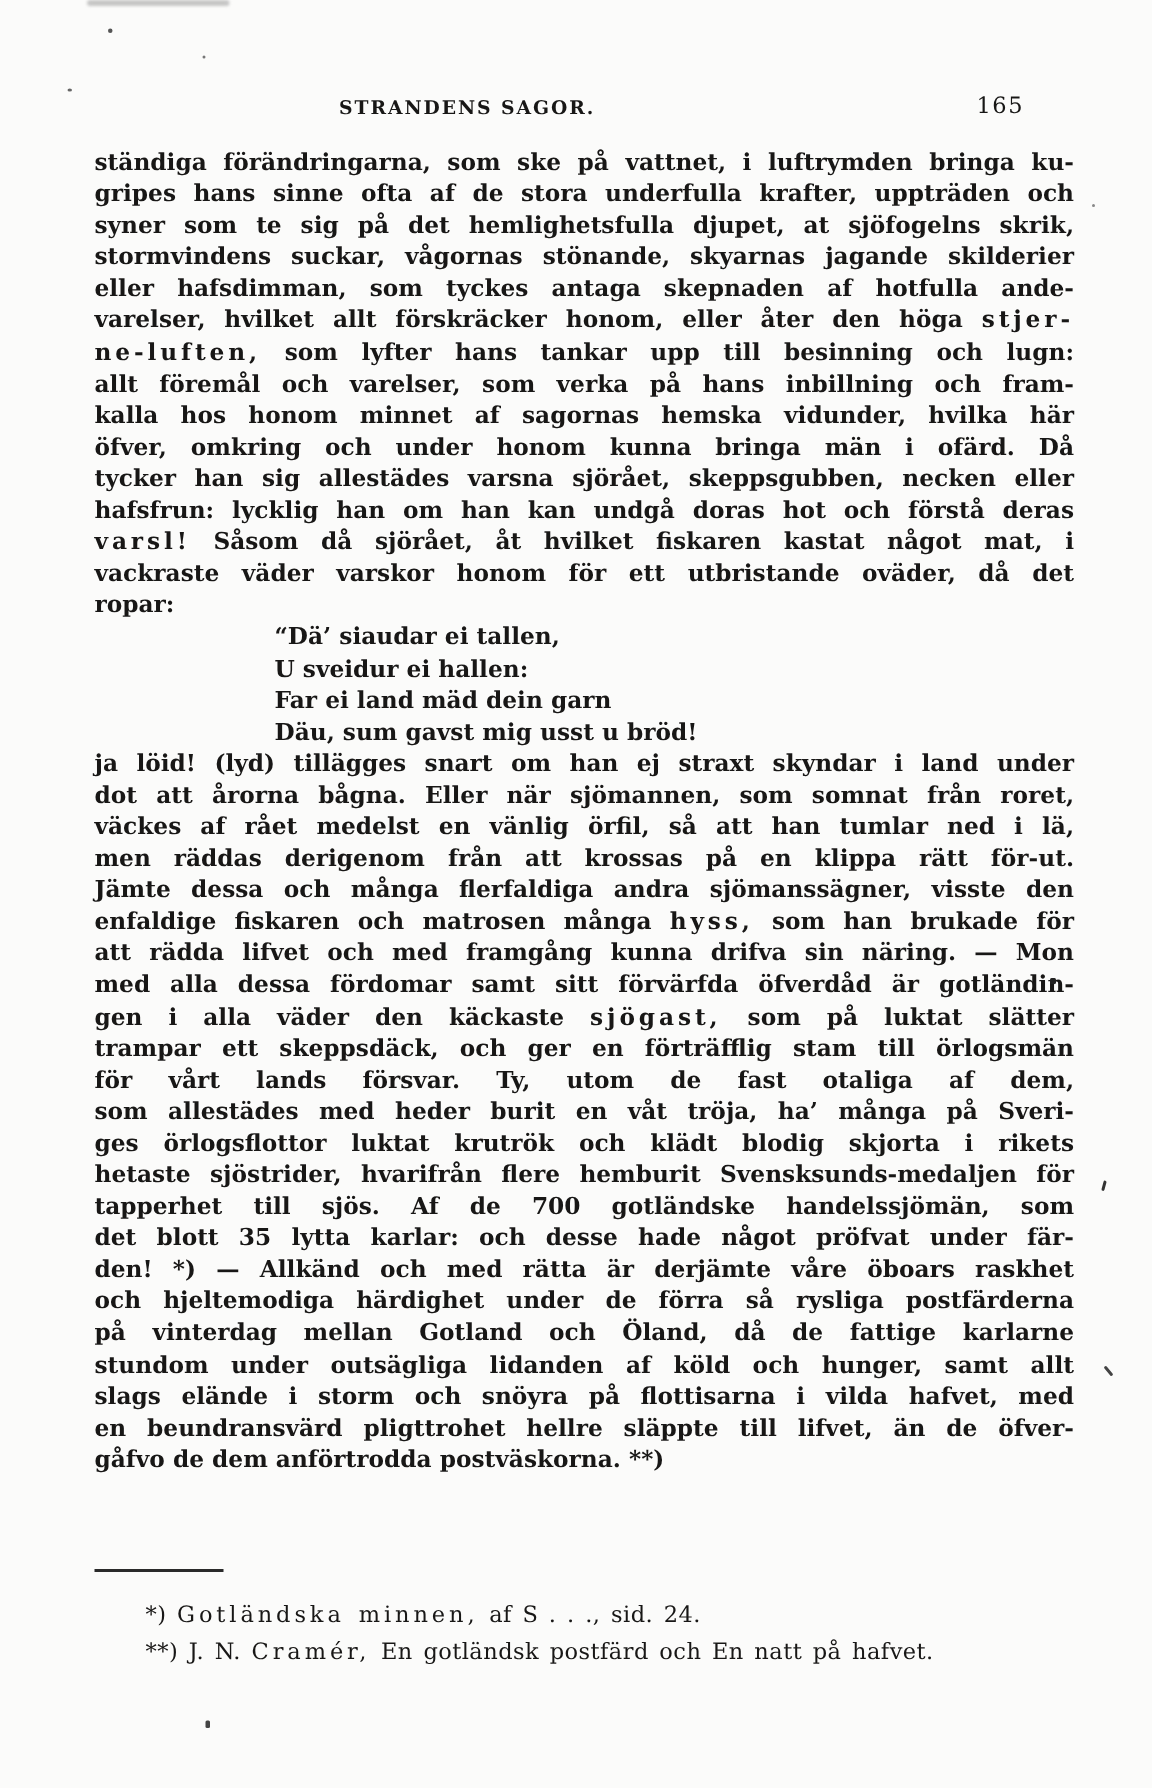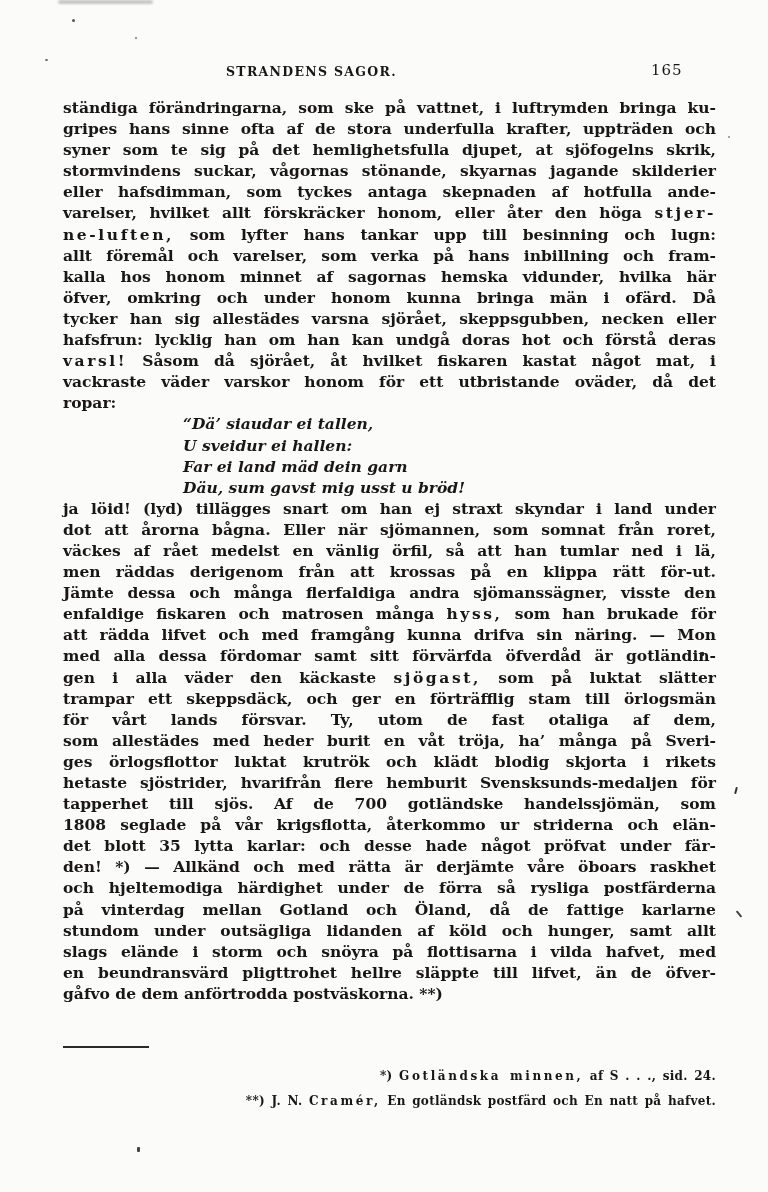--- a/index.html
+++ b/index.html
@@ -23,33 +23,33 @@
     font-size: 15px; font-weight: normal; letter-spacing: 1px;
   }
 
   .text-block {
     position: absolute; left: 63px; top: 97px; width: 653px;
     font-size: 15.5px; font-weight: bold; line-height: 21.1px;
   }
   .line { white-space: normal; }
   .j { text-align: justify; text-align-last: justify; }
   .l { text-align: left; }
-  .v { text-align: left; margin-left: 120px; font-style: italic; }
+  .v { text-align: left; margin-left: 120px; }
   .sperr { letter-spacing: 2.6px; }
 
   .footnote-block {
     position: absolute; left: 63px; top: 1046px; width: 653px;
   }
   .fn-rule {
     width: 86px; height: 2px; background: #2a2a2a; margin-bottom: 16px;
   }
   .f {
-    font-size: 12px; font-weight: bold; line-height: 25px;
+    font-size: 15px; font-weight: normal; line-height: 25px;
     padding-left: 34px; letter-spacing: 0.3px; word-spacing: 2px;
-    text-align: right;
+    text-align: left;
   }
   .f .sperr { letter-spacing: 2.6px; }
 
   .speck { position: absolute; background: #555; border-radius: 50%; }
   .smudge {
     position: absolute; background: #9a9a9a; opacity: 0.55;
     filter: blur(1px); border-radius: 2px;
   }
 </style>
 </head>
@@ -89,21 +89,20 @@
       <div class="line j"><span>enfaldige fiskaren och matrosen många </span><span class="sperr">hyss,</span><span> som han brukade för</span></div>
       <div class="line j"><span>att rädda lifvet och med framgång kunna drifva sin näring. — Mon</span></div>
       <div class="line j"><span>med alla dessa fördomar samt sitt förvärfda öfverdåd är gotländin-</span></div>
       <div class="line j"><span>gen i alla väder den käckaste </span><span class="sperr">sjögast,</span><span> som på luktat slätter</span></div>
       <div class="line j"><span>trampar ett skeppsdäck, och ger en förträfflig stam till örlogsmän</span></div>
       <div class="line j"><span>för vårt lands försvar. Ty, utom de fast otaliga af dem,</span></div>
       <div class="line j"><span>som allestädes med heder burit en våt tröja, ha’ många på Sveri-</span></div>
       <div class="line j"><span>ges örlogsflottor luktat krutrök och klädt blodig skjorta i rikets</span></div>
       <div class="line j"><span>hetaste sjöstrider, hvarifrån flere hemburit Svensksunds-medaljen för</span></div>
       <div class="line j"><span>tapperhet till sjös. Af de 700 gotländske handelssjömän, som</span></div>
-      <div class="line j"><span>1808 seglade på vår krigsflotta, återkommo ur striderna och elän-</span></div>
       <div class="line j"><span>det blott 35 lytta karlar: och desse hade något pröfvat under fär-</span></div>
       <div class="line j"><span>den! *) — Allkänd och med rätta är derjämte våre öboars raskhet</span></div>
       <div class="line j"><span>och hjeltemodiga härdighet under de förra så rysliga postfärderna</span></div>
       <div class="line j"><span>på vinterdag mellan Gotland och Öland, då de fattige karlarne</span></div>
       <div class="line j"><span>stundom under outsägliga lidanden af köld och hunger, samt allt</span></div>
       <div class="line j"><span>slags elände i storm och snöyra på flottisarna i vilda hafvet, med</span></div>
       <div class="line j"><span>en beundransvärd pligttrohet hellre släppte till lifvet, än de öfver-</span></div>
       <div class="line l"><span>gåfvo de dem anförtrodda postväskorna. **)</span></div>
     </div>
 

